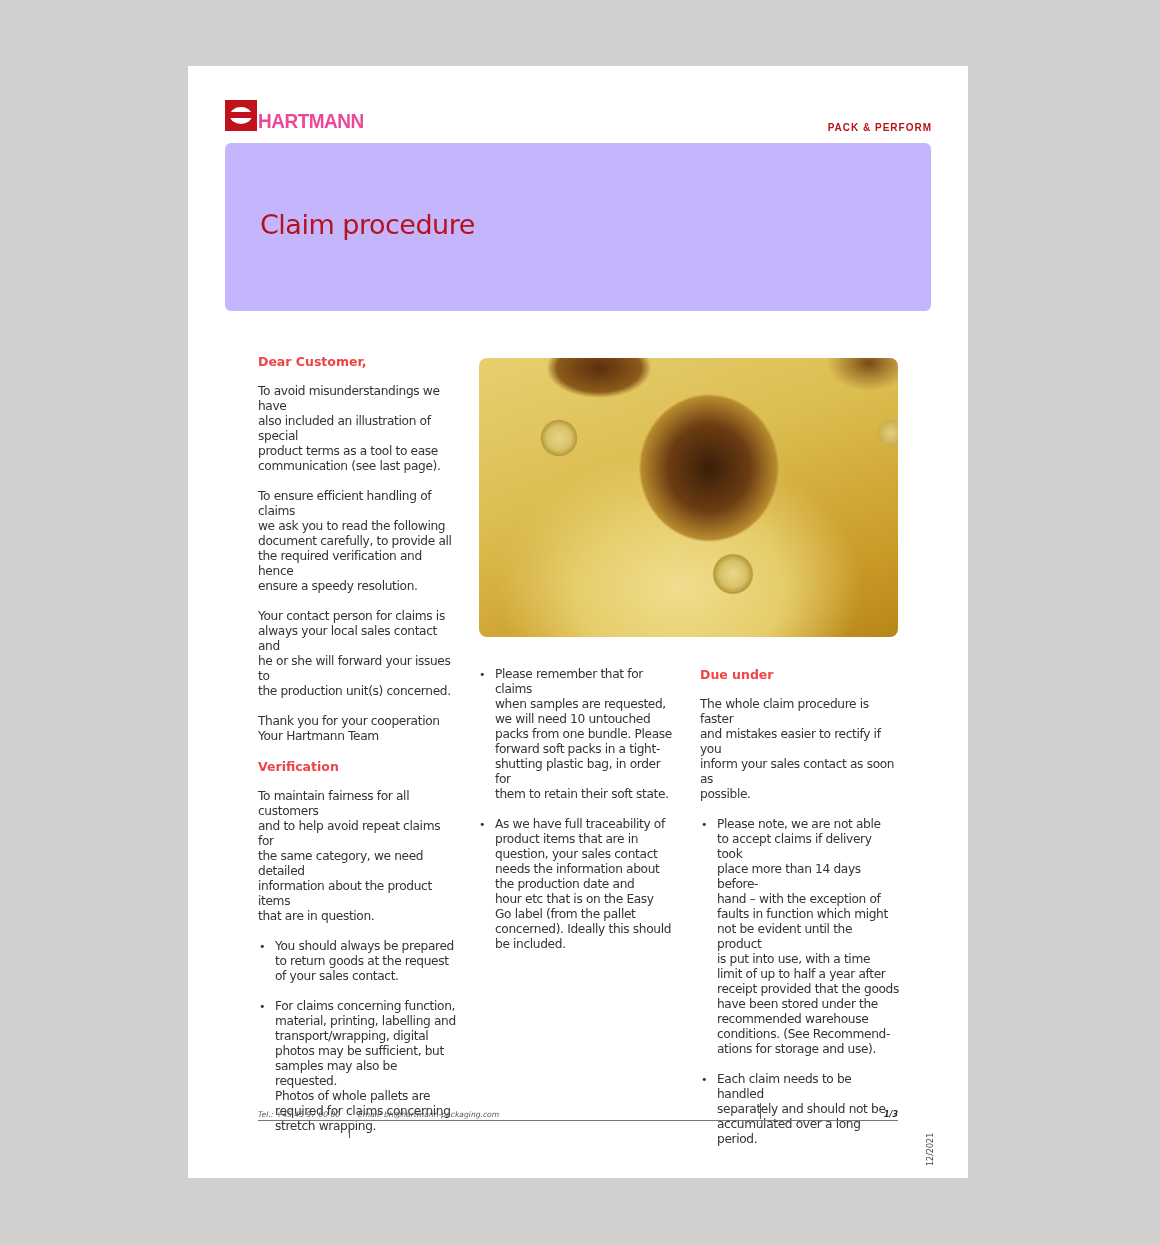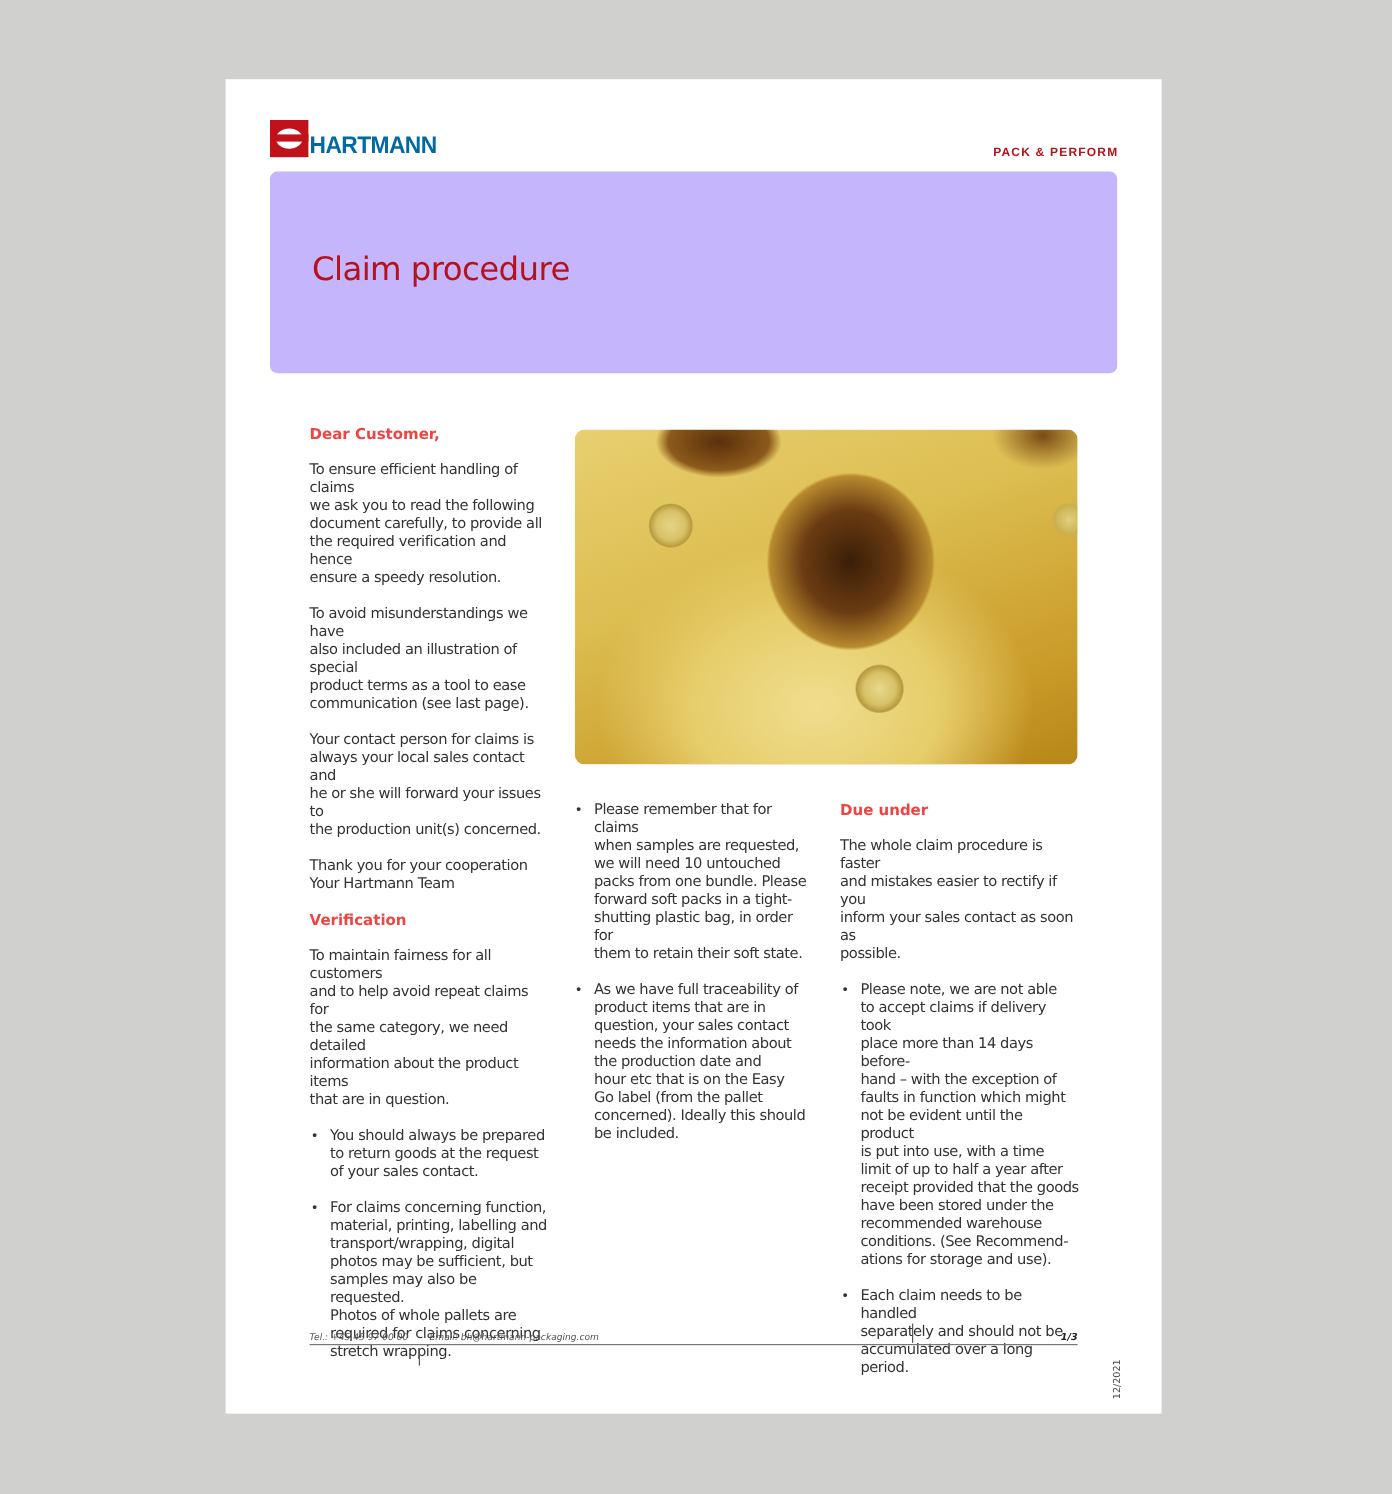--- a/index.html
+++ b/index.html
@@ -32,21 +32,21 @@
     content: ""; position: absolute;
     left: 5px; top: 7px; width: 22px; height: 17px;
     background: #fff; border-radius: 50%;
   }
   .logo-mark::after {
     content: ""; position: absolute;
     left: 0; top: 12px; width: 32px; height: 6px;
     background: #c1121c;
   }
   .logo-text {
-    color: #0369a1;
+    color: #ec4899;
     font-family: "Liberation Sans", sans-serif;
     font-weight: bold;
     font-size: 19px;
     letter-spacing: -0.5px;
     line-height: 19px;
     transform: scaleY(1.05);
   }
   .tagline {
     position: absolute;
     right: 36px; top: 56px;
@@ -182,29 +182,29 @@
   </div>
 
   <div class="tagline">PACK &amp; PERFORM</div>
 
   <div class="title-box">
     <h1>Claim procedure</h1>
   </div>
 
   <div class="col col1">
     <h2>Dear Customer,</h2>
+    <p>To avoid misunderstandings we have
+also included an illustration of special
+product terms as a tool to ease
+communication (see last page).</p>
     <p>To ensure efficient handling of claims
 we ask you to read the following
 document carefully, to provide all
 the required verification and hence
 ensure a speedy resolution.</p>
-    <p>To avoid misunderstandings we have
-also included an illustration of special
-product terms as a tool to ease
-communication (see last page).</p>
     <p>Your contact person for claims is
 always your local sales contact and
 he or she will forward your issues to
 the production unit(s) concerned.</p>
     <p>Thank you for your cooperation
 Your Hartmann Team</p>
 
     <h2>Verification</h2>
     <p>To maintain fairness for all customers
 and to help avoid repeat claims for

